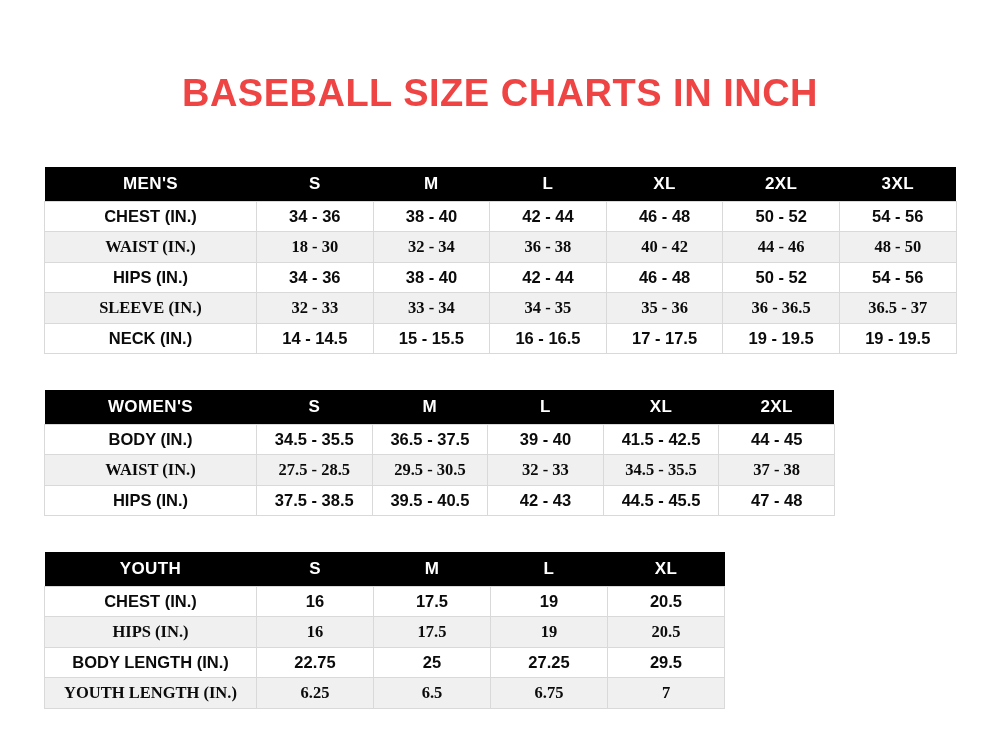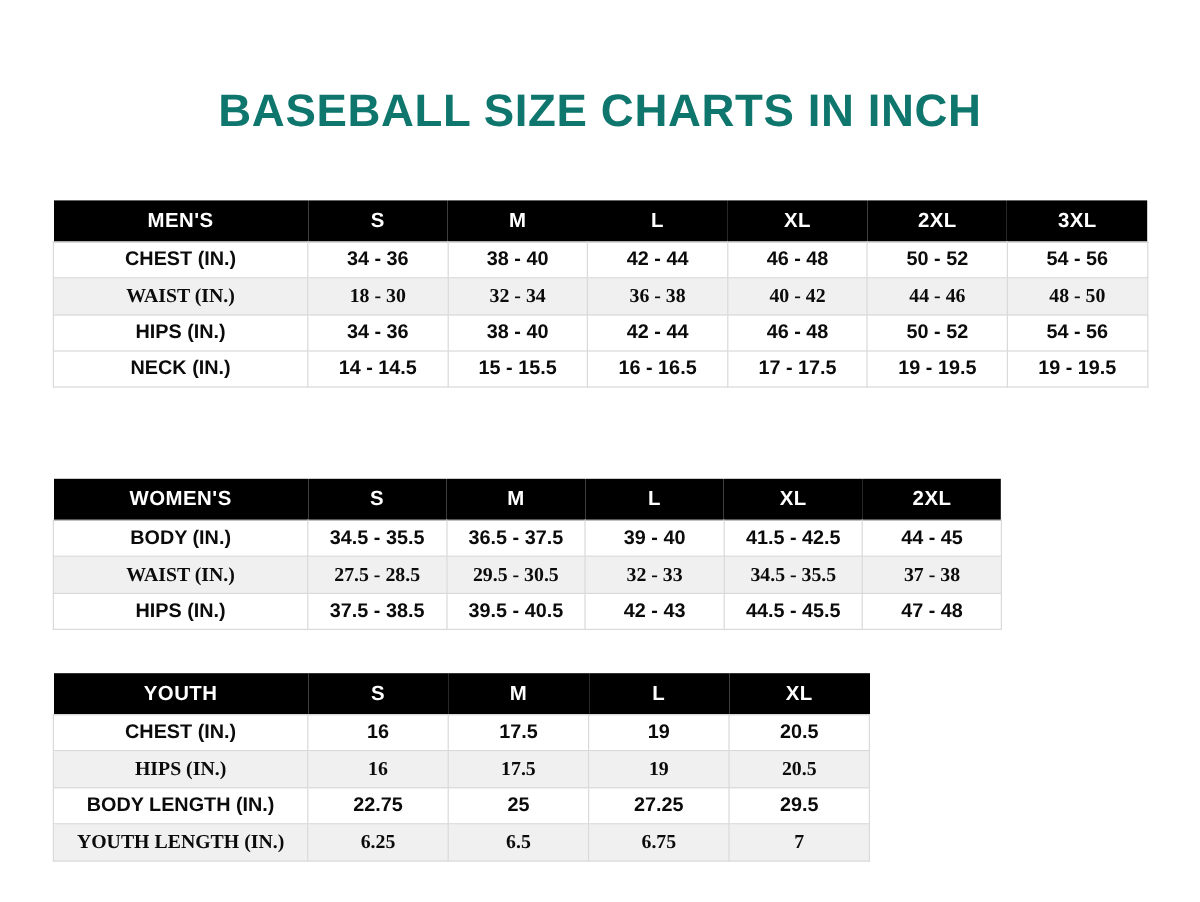--- a/index.html
+++ b/index.html
@@ -20,38 +20,37 @@
     height: 752px;
     box-sizing: border-box;
   }
   .title {
     text-align: center;
     font-size: 38px;
     font-weight: bold;
     letter-spacing: 0.5px;
     margin: 0;
     padding-top: 72px;
-    color: #0f766e;
+    color: #ef4444;
   }
   .tables {
     padding: 0 44px;
     margin-top: 52px;
   }
   table {
     border-collapse: collapse;
     table-layout: fixed;
     font-size: 16.5px;
     font-weight: bold;
   }
   table.men {
     width: 912px;
   }
   table.women {
     width: 790px;
-    margin-top: 40px;
   }
   table.youth {
     width: 680px;
     border-radius: 25px;
   }
   thead th {
     background: #000000;
     color: #ffffff;
     font-size: 17px;
     font-weight: bold;
@@ -138,20 +137,29 @@
         </tr>
         <tr>
           <td class="rowhead">HIPS (IN.)</td>
           <td>34 - 36</td>
           <td>38 - 40</td>
           <td>42 - 44</td>
           <td>46 - 48</td>
           <td>50 - 52</td>
           <td>54 - 56</td>
         </tr>
+        <tr class="alt">
+          <td class="rowhead">SLEEVE (IN.)</td>
+          <td>32 - 33</td>
+          <td>33 - 34</td>
+          <td>34 - 35</td>
+          <td>35 - 36</td>
+          <td>36 - 36.5</td>
+          <td>36.5 - 37</td>
+        </tr>
         <tr>
           <td class="rowhead">NECK (IN.)</td>
           <td>14 - 14.5</td>
           <td>15 - 15.5</td>
           <td>16 - 16.5</td>
           <td>17 - 17.5</td>
           <td>19 - 19.5</td>
           <td>19 - 19.5</td>
         </tr>
       </tbody>

